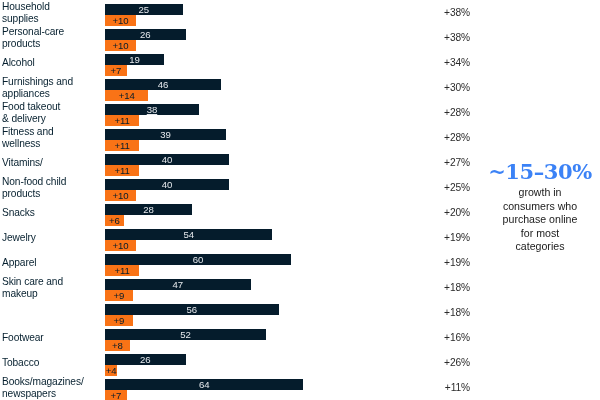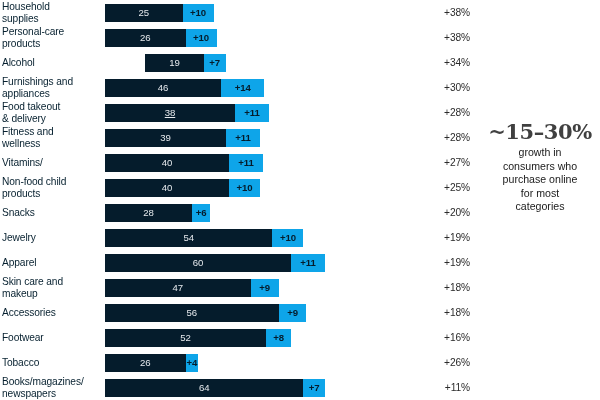--- a/index.html
+++ b/index.html
@@ -15,42 +15,42 @@
   .row{
     position:absolute;left:0;width:480px;height:25px;
     display:flex;align-items:center;
   }
   .cat-label{
     position:absolute;left:2px;width:100px;
     font-size:10.2px;line-height:11.2px;
     color:#06202F;letter-spacing:-0.1px;
     text-align:left;
   }
-  .bar-wrap{position:absolute;left:105px;top:3.5px;height:18px;display:flex;}
+  .bar-wrap{position:absolute;left:105px;top:3.5px;height:18px;display:flex;flex-direction:column;}
   .seg{
     height:18px;display:flex;align-items:center;justify-content:center;
     font-size:9.6px;letter-spacing:-0.1px;box-sizing:border-box;
   }
   .seg-base{background:#051C2C;color:#E6E9ED;}
-  .seg-delta{background:#0ea5e9;color:#051C2C;font-weight:bold;}
+  .seg-delta{background:#f97316;color:#051C2C;}
   .seg .v{pointer-events:none;white-space:nowrap;}
   .pct{
     position:absolute;left:390px;width:80px;text-align:right;
     font-size:10.2px;color:#2B2B2B;letter-spacing:-0.1px;
   }
 
   
   .callout{
     position:absolute;left:482px;top:120px;width:116px;
     text-align:center;
   }
   .callout-head{
     font-family:"DejaVu Serif", serif;
-    font-size:21px;font-weight:700;color:#404040;
-    line-height:23px;letter-spacing:-0.4px;white-space:nowrap;
+    font-size:21px;font-weight:700;color:#3b82f6;
+    line-height:23px;letter-spacing:-0.4px;white-space:nowrap;margin-top:40px;
   }
   .callout-body{
     margin-top:3px;
     font-size:10.6px;line-height:13.6px;color:#1A1A1A;
   }
 </style>
 </head>
 <body>
 
 <div id="root">
@@ -84,21 +84,21 @@
             <span class="v">+10</span>
           </div>
         </div>
         <div class="pct">+38%</div>
       </div>
       <div class="row" style="top: 50px;">
         <div class="cat-label">
           <div>Alcohol</div>
         </div>
         <div class="bar-wrap">
-          <div class="seg seg-base" style="width: 58.9px; margin-left: 40px;">
+          <div class="seg seg-base" style="width: 58.9px;">
             <span class="v">19</span>
           </div>
           <div class="seg seg-delta" style="width: 21.7px;">
             <span class="v">+7</span>
           </div>
         </div>
         <div class="pct">+34%</div>
       </div>
       <div class="row" style="top: 75px;">
         <div class="cat-label">
@@ -114,21 +114,21 @@
           </div>
         </div>
         <div class="pct">+30%</div>
       </div>
       <div class="row" style="top: 100px;">
         <div class="cat-label">
           <div>Food takeout</div>
           <div>&amp; delivery</div>
         </div>
         <div class="bar-wrap">
-          <div class="seg seg-base" style="width: 130px; text-decoration: underline;">
+          <div class="seg seg-base" style="width: 94px; text-decoration: underline;">
             <span class="v">38</span>
           </div>
           <div class="seg seg-delta" style="width: 34.1px;">
             <span class="v">+11</span>
           </div>
         </div>
         <div class="pct">+28%</div>
       </div>
       <div class="row" style="top: 125px;">
         <div class="cat-label">
@@ -225,23 +225,20 @@
           <div class="seg seg-base" style="width: 145.7px;">
             <span class="v">47</span>
           </div>
           <div class="seg seg-delta" style="width: 27.9px;">
             <span class="v">+9</span>
           </div>
         </div>
         <div class="pct">+18%</div>
       </div>
       <div class="row" style="top: 300px;">
-        <div class="cat-label">
-          <div>Accessories</div>
-        </div>
         <div class="bar-wrap">
           <div class="seg seg-base" style="width: 173.6px;">
             <span class="v">56</span>
           </div>
           <div class="seg seg-delta" style="width: 27.9px;">
             <span class="v">+9</span>
           </div>
         </div>
         <div class="pct">+18%</div>
       </div>

